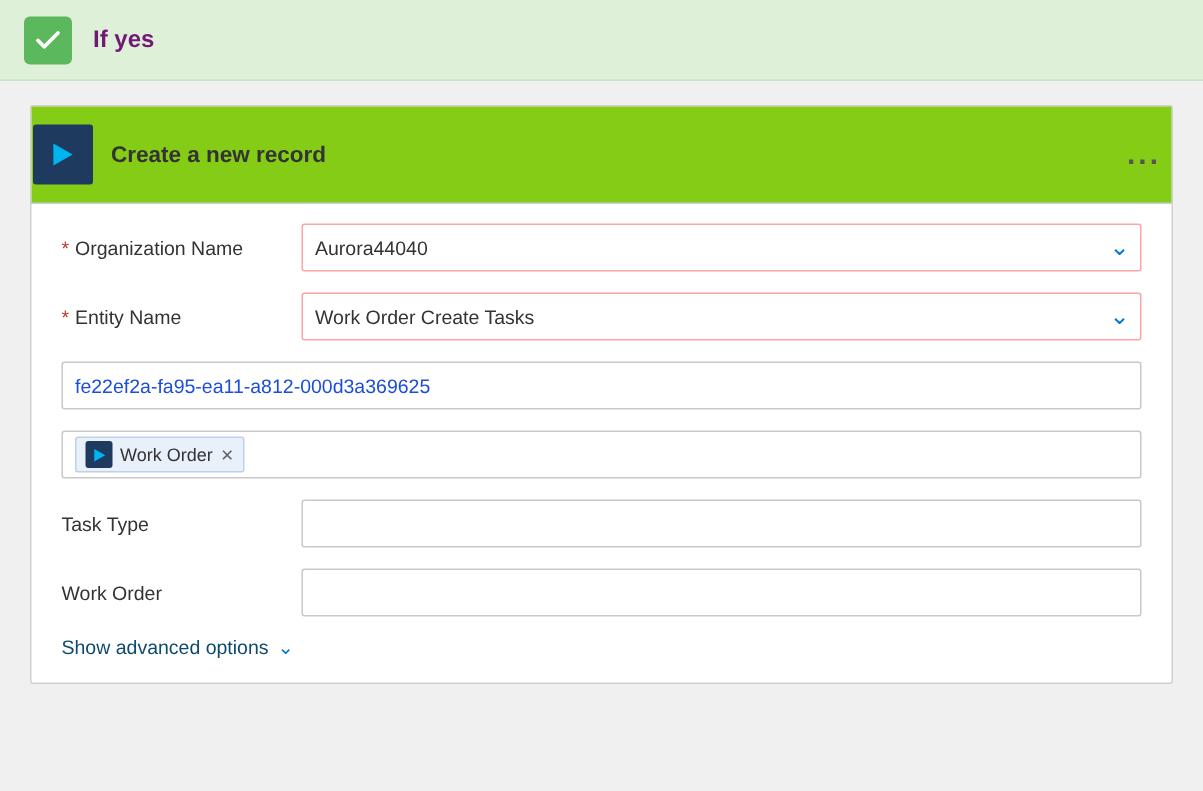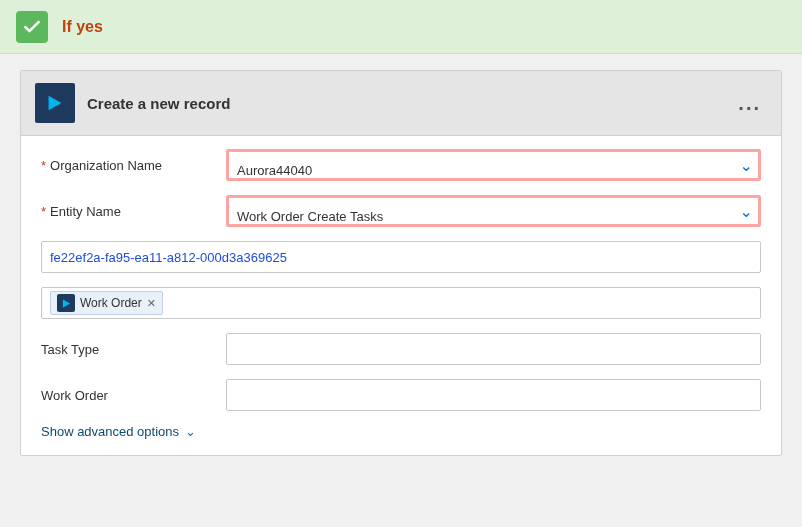--- a/index.html
+++ b/index.html
@@ -31,41 +31,41 @@
       margin-right: 14px;
       flex-shrink: 0;
     }
     .header-check svg {
       width: 20px;
       height: 20px;
     }
     .header-title {
       font-size: 16px;
       font-weight: 600;
-      color: #c2410c;
+      color: #701a75;
     }
 
     
     .main-container {
       padding: 16px 20px;
     }
 
     
     .card {
       background: #fff;
       border: 1px solid #d0d0d0;
       border-radius: 2px;
     }
 
     
     .card-header {
-      background: #e5e5e5;
-      display: flex;
-      align-items: center;
-      padding: 12px 14px;
+      background: #84cc16;
+      display: flex;
+      align-items: center;
+      padding: 12px 1px;
       border-bottom: 1px solid #c8d0d8;
     }
     .card-icon {
       width: 40px;
       height: 40px;
       background: #1e3a5f;
       border-radius: 2px;
       display: flex;
       align-items: center;
       justify-content: center;
@@ -95,21 +95,20 @@
     .card-body {
       padding: 10px 20px 16px 20px;
     }
 
     
     .form-row {
       display: flex;
       align-items: center;
       margin-bottom: 8px;
       min-height: 38px;
-      gap: 25px;
     }
     .form-label {
       width: 160px;
       font-size: 13px;
       color: #333;
       flex-shrink: 0;
     }
     .required-star {
       color: #c0392b;
       margin-right: 4px;
@@ -127,28 +126,28 @@
       outline: none;
     }
 
     
     .form-select-wrapper {
       flex: 1;
       position: relative;
     }
     .form-select-display {
       height: 32px;
-      border: 3px solid #fca5a5;
+      border: 1px solid #fca5a5;
       border-radius: 2px;
       padding: 0 36px 0 8px;
       font-size: 13px;
       color: #333;
       background: #fff;
       display: flex;
-      align-items: flex-end;
+      align-items: center;
       cursor: pointer;
       width: 100%;
     }
     .form-select-arrow {
       position: absolute;
       right: 8px;
       top: 50%;
       transform: translateY(-50%);
       color: #0078d4;
       font-size: 16px;

